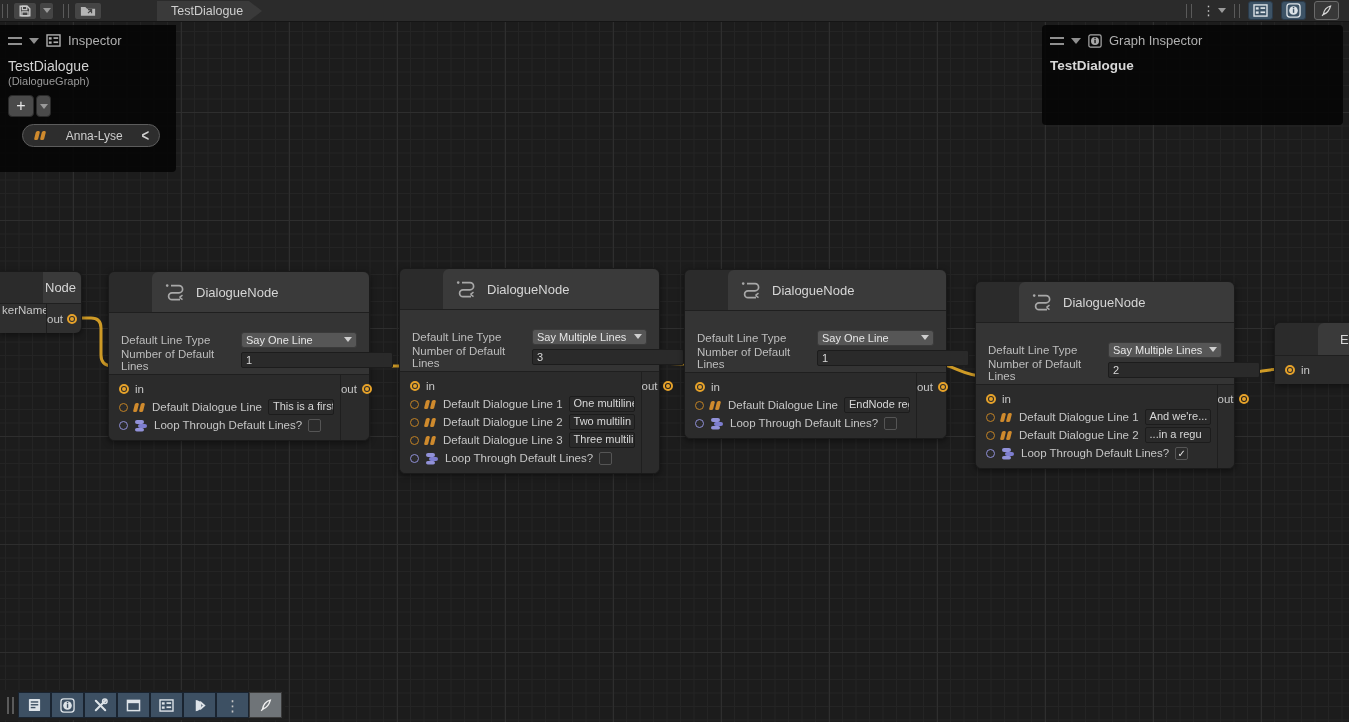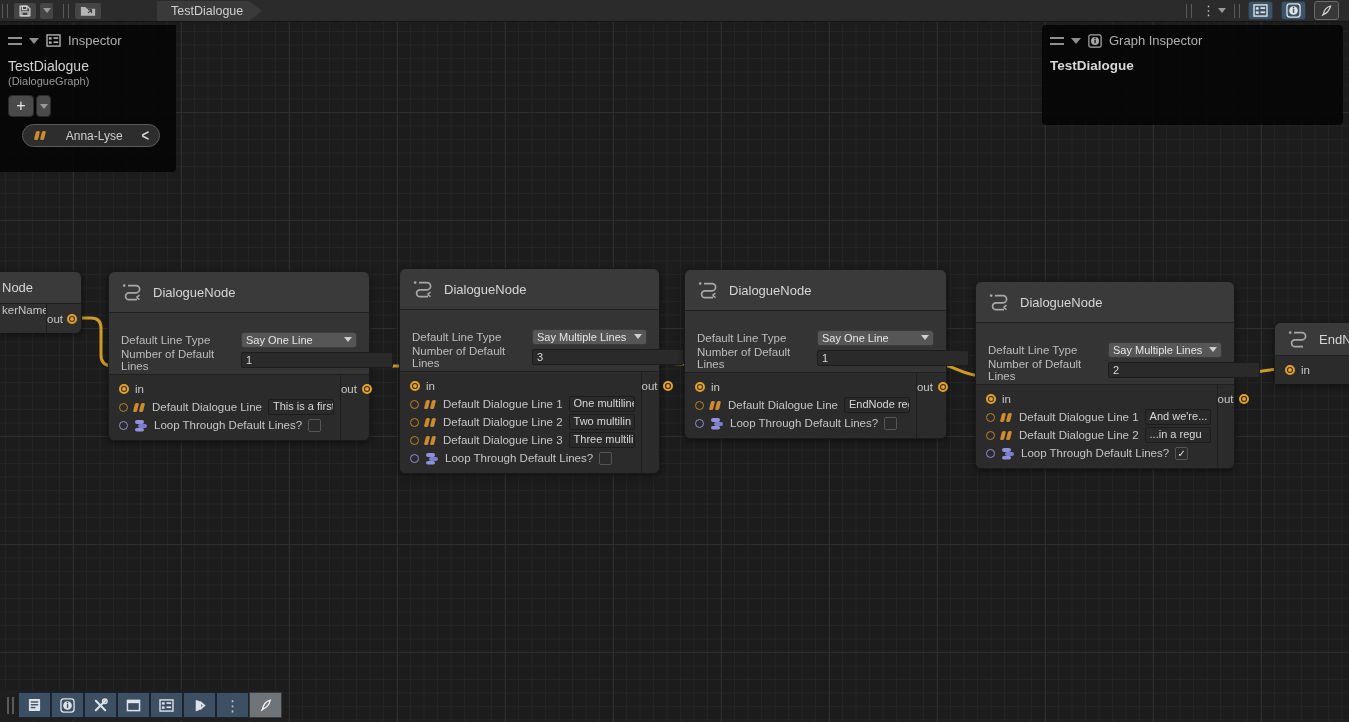--- a/index.html
+++ b/index.html
@@ -60,21 +60,21 @@
   .bb-pill-label { font-size:12px; color:#cdcdcd; flex:1; text-align:center; }
   .chev-left { color:#d0d0d0; font-size:13px; font-weight:bold; transform:scaleY(1.2); }
   .insp-name { font-size:13.5px; font-weight:bold; color:#d8d8d8; padding:6px 8px; }
   
   .quote-ic { display:inline-flex; gap:2px; width:12px; }
   .quote-ic i { display:block; width:3.5px; height:9px; background:#cf8a2d; border-radius:1.5px; transform:skewX(-14deg); }
   
   .node { position:absolute; z-index:2; background:#2b2b2b; border:1px solid #1a1a1a; border-radius:6px;
     box-shadow:0 2px 6px rgba(0,0,0,0.45); color:#c6c6c6; }
   .node-title { display:flex; align-items:center; gap:10px; height:40px; padding:0 12px;
-    background:#3a3a3a; border-radius:6px 6px 0 0; }
+    background:#3a3a3a; border-radius:6px 6px 0 0;margin-left:43px; }
   .node-title-label { font-size:13px; color:#d6d6d6; }
   .node-props { background:#343434; border-top:1px solid #1f1f1f; padding:15px 12px 6px 12px; }
   .prop-row { display:flex; align-items:center; height:17px; margin-top:3px; }
   .prop-label { width:120px; font-size:11.5px; color:#bdbdbd; flex:none; }
   .dropdown { flex:1; height:16px; background:#565656; border:1px solid #3a3a3a; border-radius:3px;
     display:flex; align-items:center; font-size:11px; color:#e6e6e6; padding:0 4px; }
   .dropdown .dd-caret { margin-left:auto; width:0; height:0;
     border-left:4px solid transparent; border-right:4px solid transparent; border-top:5px solid #cfcfcf; }
   .tfield { flex:1; height:16px; background:#2a2a2a; border:1px solid #1c1c1c; border-radius:2px;
     font-size:11px; color:#d8d8d8; padding:0 4px; font-family:"Liberation Sans",sans-serif; outline:none; }

